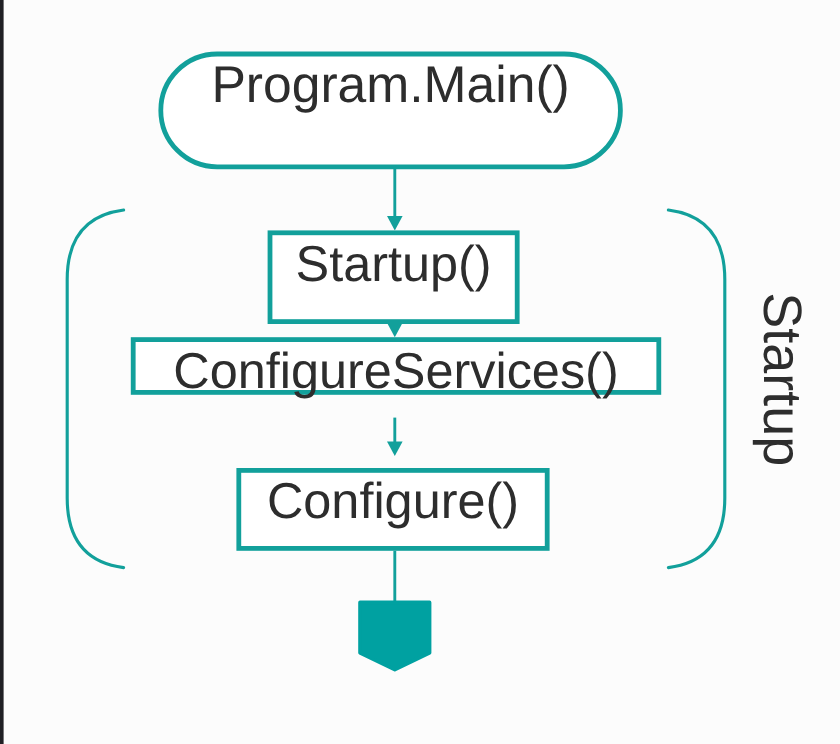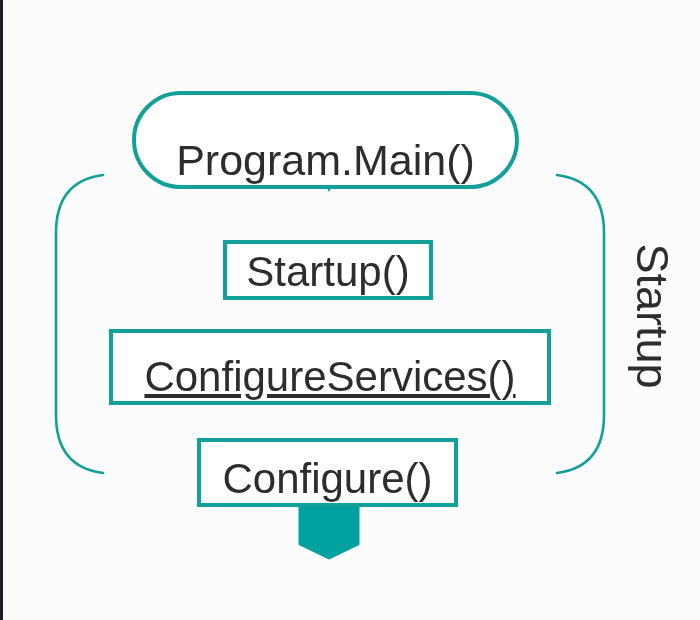--- a/index.html
+++ b/index.html
@@ -17,25 +17,24 @@
   }
   .canvas{position:relative;width:700px;height:620px;background:var(--background);}
   .edge-line{position:absolute;left:0;top:0;width:3px;height:620px;background:var(--edge);}
   .overlay{position:absolute;left:0;top:0;width:700px;height:620px;}
   .overlay .stroke{fill:none;stroke:var(--accent);}
   .overlay .bracket{stroke-width:2.6;stroke-linecap:round;}
   .overlay .flowline{stroke-width:2.4;}
   .overlay .arrowhead{fill:var(--accent);stroke:none;}
   .overlay .pentagon{fill:var(--pentagon);stroke:var(--pentagon);stroke-width:3;stroke-linejoin:round;}
   .node{
-    position:absolute;display:flex;align-items:flex-end;justify-content:center;
+    position:absolute;display:flex;align-items:flex-start;justify-content:center;
     box-sizing:border-box;border:4px solid var(--accent);
     color:var(--text);font-size:42px;background:#fff;
     white-space:nowrap;
-    margin-top:48px;
   }
   .stadium{border-radius:49px;}
   .side-label{
     position:absolute;left:652px;top:316px;
     transform:translate(-50%,-50%) rotate(90deg);
     color:var(--text);font-size:45px;white-space:nowrap;
   }
 </style>
 </head>
 <body>
@@ -66,25 +65,25 @@
 
     <line class="stroke flowline" x1="329" y1="449" x2="329" y2="505"></line>
 
     <polygon class="pentagon" points="300,502 358,502 358,544 329,558 300,544"></polygon>
   </svg>
 
   <div class="node stadium" style="left:132px;top:43px;width:387px;height:98px;font-size:43px;">
     <span>Program.Main()</span>
   </div>
 
-  <div class="node" style="left:223px;top:192px;width:210px;height:60px;">
+  <div class="node" style="left:223px;top:192px;width:210px;height:78px;">
     <span>Startup()</span>
   </div>
 
-  <div class="node" style="left:109px;top:281px;width:442px;height:76px;text-decoration:underline;">
+  <div class="node" style="left:109px;top:281px;width:442px;height:48px;">
     <span>ConfigureServices()</span>
   </div>
 
   <div class="node" style="left:197px;top:390px;width:261px;height:69px;">
     <span>Configure()</span>
   </div>
 
   <div class="side-label">Startup</div>
 
 </div>

